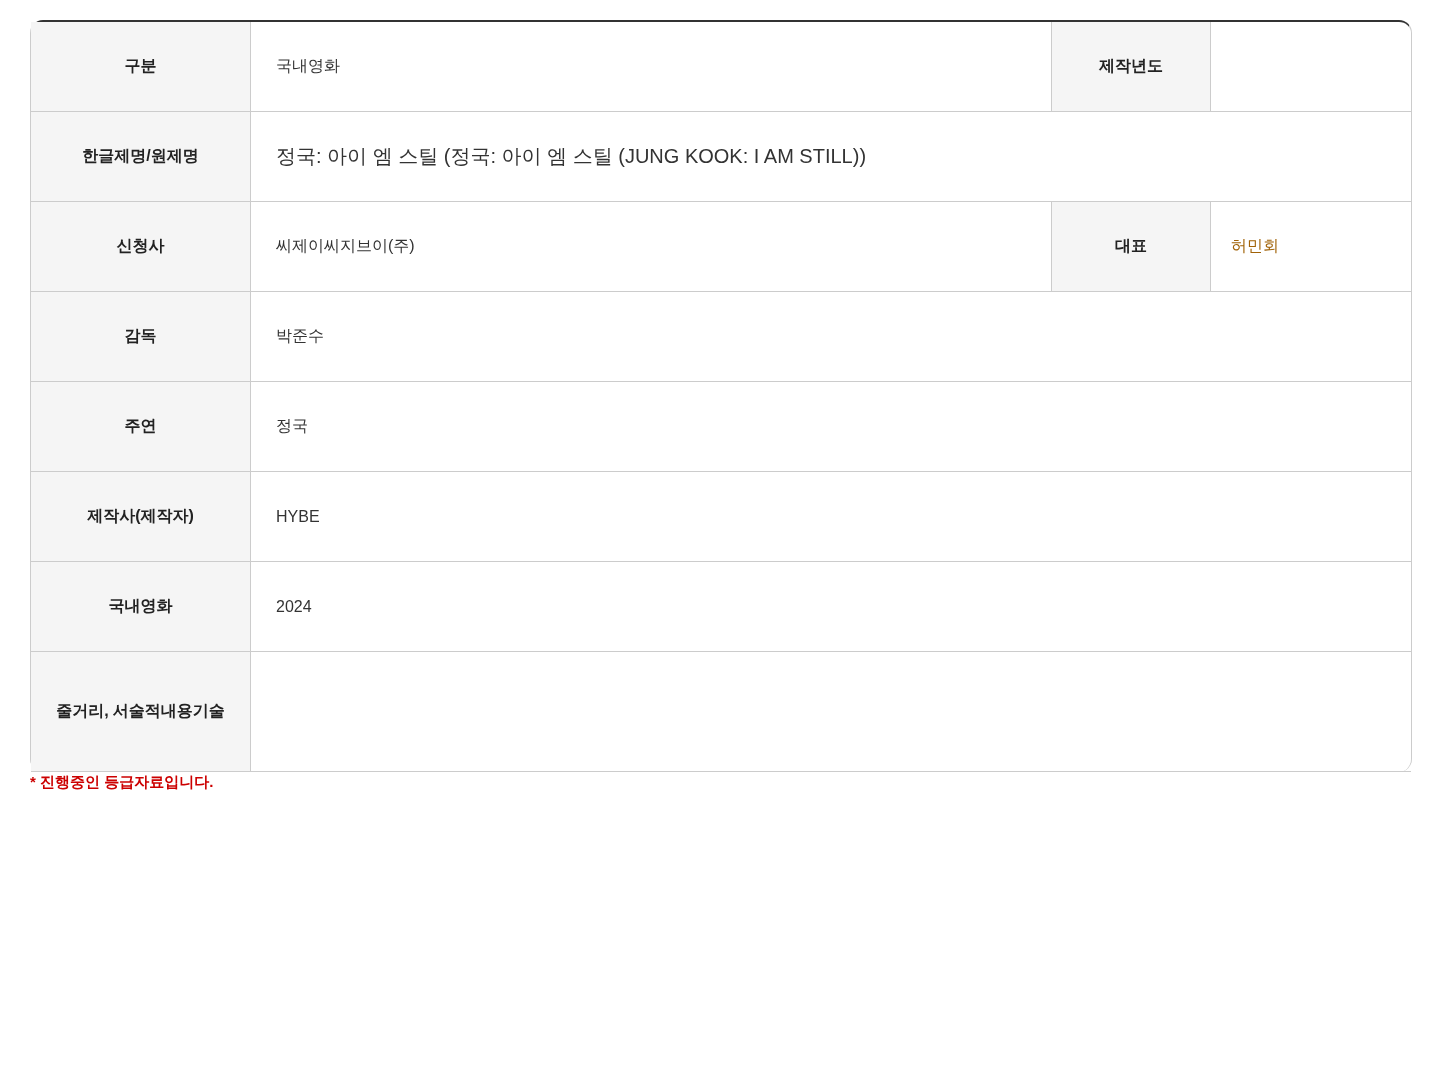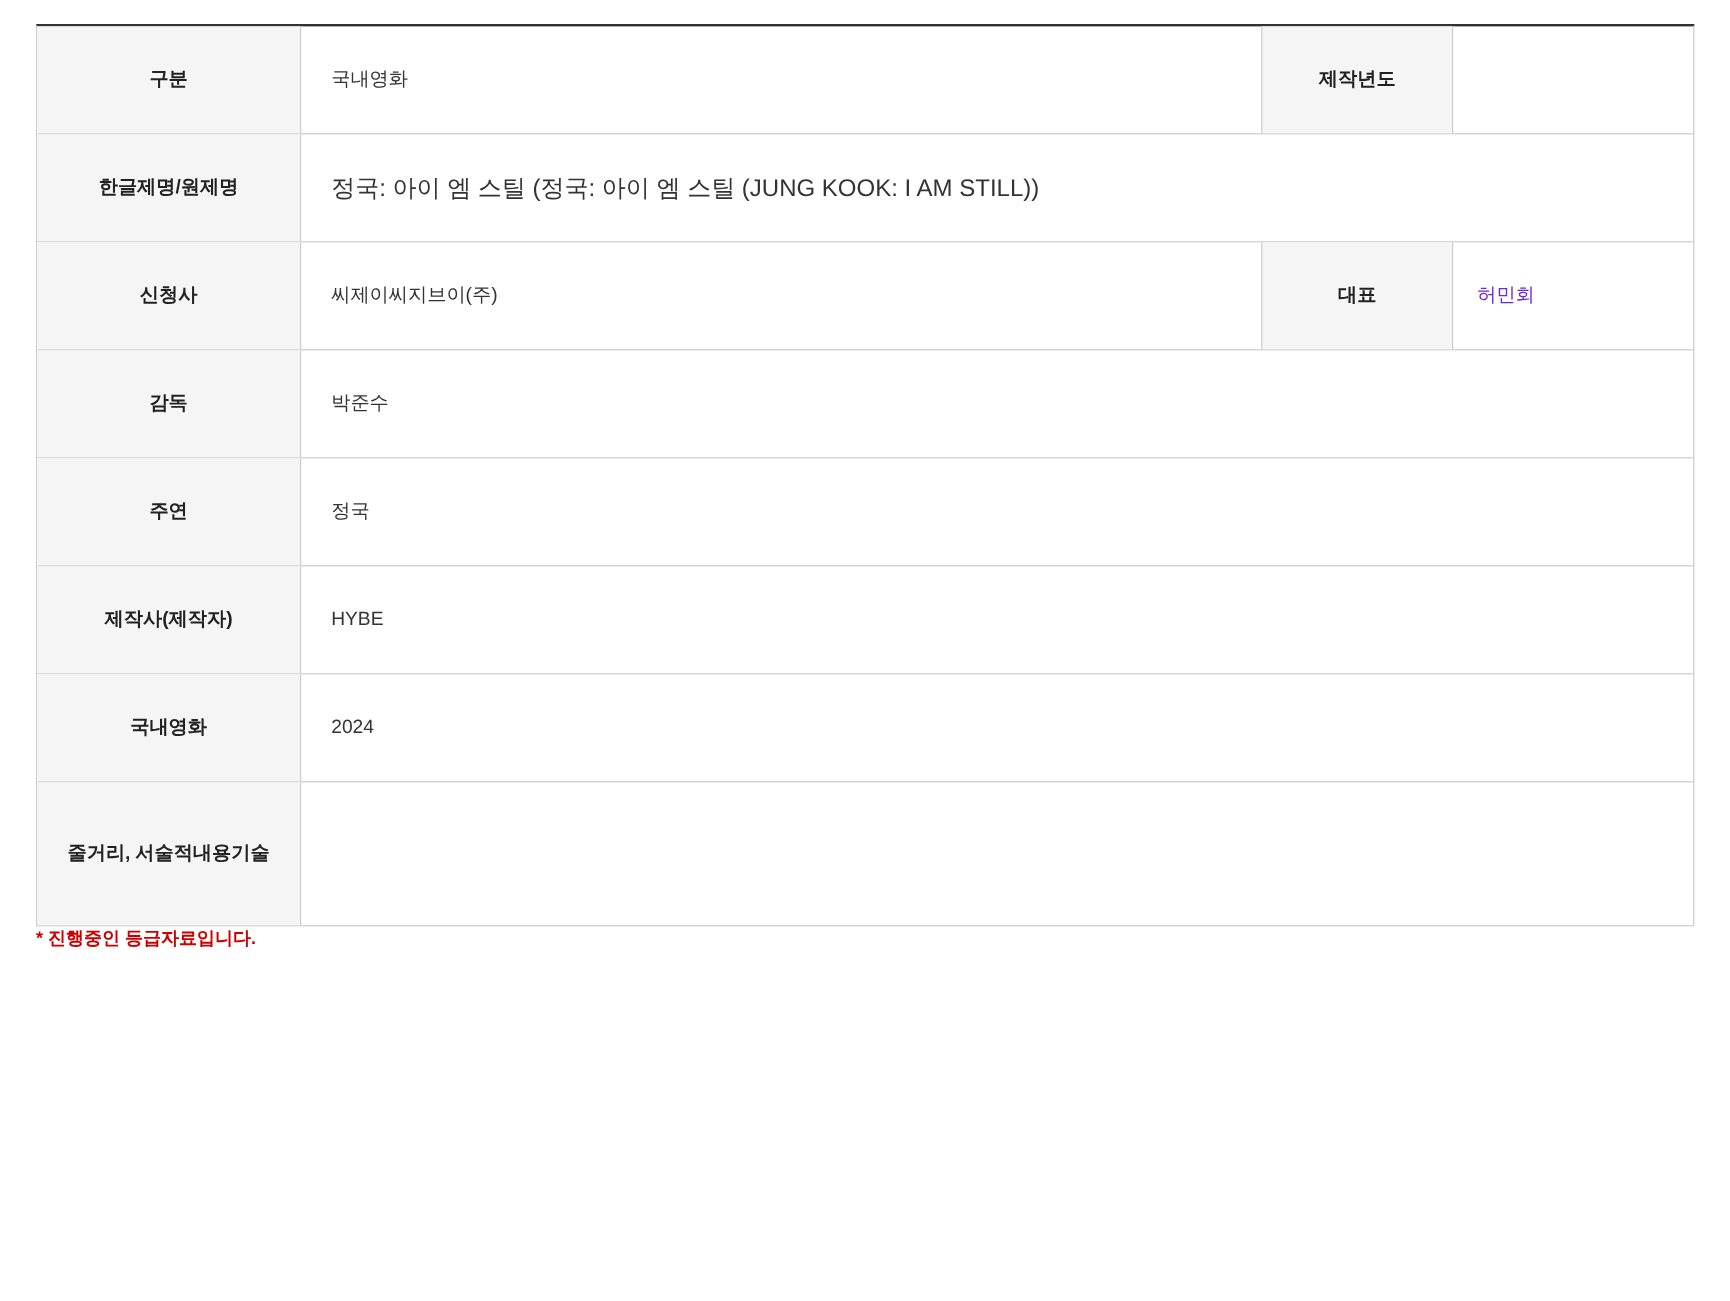--- a/index.html
+++ b/index.html
@@ -14,20 +14,21 @@
       color: #222;
       font-size: 15px;
       padding: 20px 30px;
     }
 
     .table-container {
       width: 100%;
       border-top: 2px solid #333;
       border-left: 1px solid #ccc;
       border-right: 1px solid #ccc;
+      border-radius: 13px;
     }
 
     .table-row {
       display: flex;
       border-bottom: 1px solid #ccc;
       min-height: 90px;
     }
 
     .label-cell {
       background: #f5f5f5;
@@ -67,21 +68,21 @@
       border-right: 1px solid #ccc;
     }
 
     .sub-value-cell {
       width: 200px;
       min-width: 200px;
       display: flex;
       align-items: center;
       padding: 20px 20px;
       font-size: 16px;
-      color: #6d28d9;
+      color: #a16207;
       font-family: Liberation Mono, monospace;
     }
 
     .title-row .value-cell {
       font-size: 20px;
     }
 
     .story-row {
       min-height: 120px;
     }

